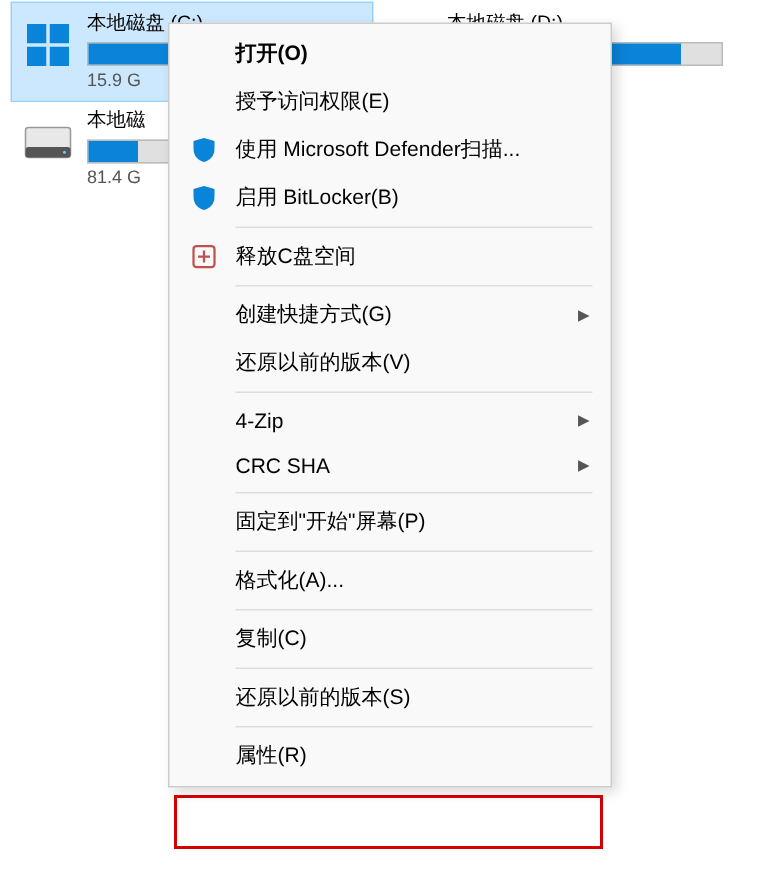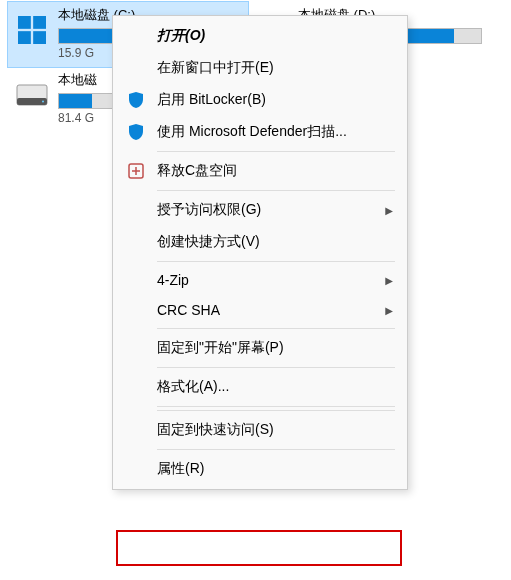--- a/index.html
+++ b/index.html
@@ -80,21 +80,21 @@
     .menu-item {
       padding: 7px 12px 7px 42px;
       font-size: 14px;
       color: #000;
       cursor: default;
       position: relative;
       display: flex;
       align-items: center;
       justify-content: space-between;
     }
-    .menu-item.bold { font-weight: 700; font-style: italic; }
+    .menu-item.bold { font-weight: 700; }
     .menu-item .arrow {
       font-size: 10px;
       color: #555;
     }
     .menu-sep {
       height: 1px;
       background: #ddd;
       margin: 3px 10px 3px 42px;
     }
     .menu-icon {
@@ -169,77 +169,80 @@
     </div>
   </div>
 
 </div>
 
 <div class="context-menu">
   <div class="menu-item bold">
       <span>打开(O)</span>
     </div>
   <div class="menu-item">
-      <span>在新窗口中打开(E)</span>
+      <span>授予访问权限(E)</span>
     </div>
   <div class="menu-item">
     <span class="menu-icon">
       <svg viewBox="0 0 18 18">
           <path d="M9 1 L16 3 V8 C16 13 13 16 9 17 C5 16 2 13 2 8 V3 Z" fill="#0a84d8"></path>
         </svg>
     </span>
-    <span>启用 BitLocker(B)</span>
+    <span>使用 Microsoft Defender扫描...</span>
   </div>
   <div class="menu-item">
     <span class="menu-icon">
       <svg viewBox="0 0 18 18">
           <path d="M9 1 L16 3 V8 C16 13 13 16 9 17 C5 16 2 13 2 8 V3 Z" fill="#0a84d8"></path>
         </svg>
     </span>
-    <span>使用 Microsoft Defender扫描...</span>
+    <span>启用 BitLocker(B)</span>
   </div>
   <div class="menu-sep"></div>
   <div class="menu-item">
     <span class="menu-icon">
       <svg viewBox="0 0 18 18">
           <rect x="2" y="2" width="14" height="14" rx="2" fill="none" stroke="#c0504d" stroke-width="1.5"></rect>
           <path d="M5 9 h8 M9 5 v8" stroke="#c0504d" stroke-width="1.5"></path>
         </svg>
     </span>
     <span>释放C盘空间</span>
   </div>
   <div class="menu-sep"></div>
   <div class="menu-item">
-      <span>授予访问权限(G)</span>
+      <span>创建快捷方式(G)</span>
       <span class="arrow">▶</span>
     </div>
   <div class="menu-item">
-      <span>创建快捷方式(V)</span>
+      <span>还原以前的版本(V)</span>
     </div>
   <div class="menu-sep"></div>
   <div class="menu-item">
       <span>4-Zip</span>
       <span class="arrow">▶</span>
     </div>
   <div class="menu-item">
       <span>CRC SHA</span>
       <span class="arrow">▶</span>
     </div>
   <div class="menu-sep"></div>
   <div class="menu-item">
       <span>固定到"开始"屏幕(P)</span>
     </div>
   <div class="menu-sep"></div>
   <div class="menu-item">
       <span>格式化(A)...</span>
     </div>
   <div class="menu-sep"></div>
-  <div class="menu-sep"></div>
-  <div class="menu-item">
-      <span>固定到快速访问(S)</span>
+  <div class="menu-item">
+      <span>复制(C)</span>
+    </div>
+  <div class="menu-sep"></div>
+  <div class="menu-item">
+      <span>还原以前的版本(S)</span>
     </div>
   <div class="menu-sep"></div>
   <div class="menu-item">
       <span>属性(R)</span>
     </div>
 </div>
 
 <div class="highlight-box" style="left:116px;top:530px;width:286px;height:36px"></div>
 
 </body></html>

